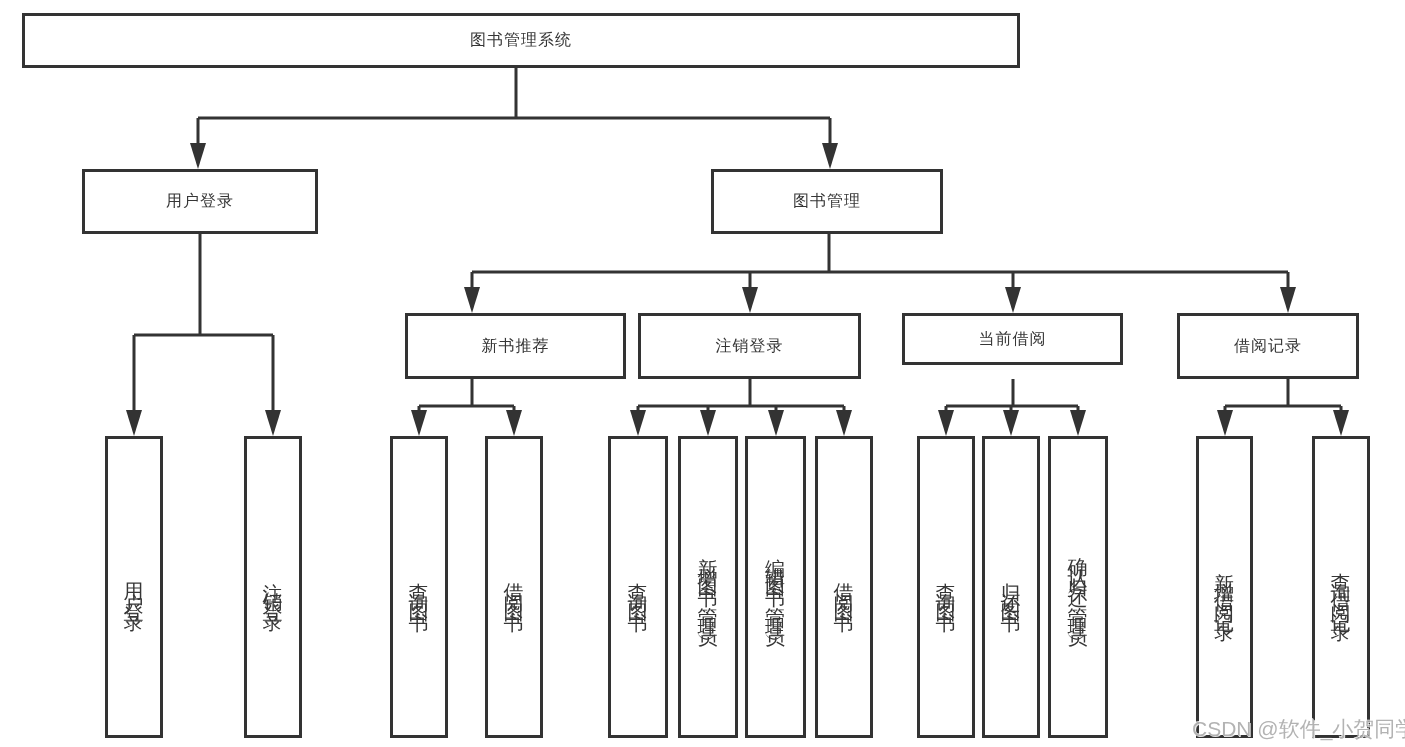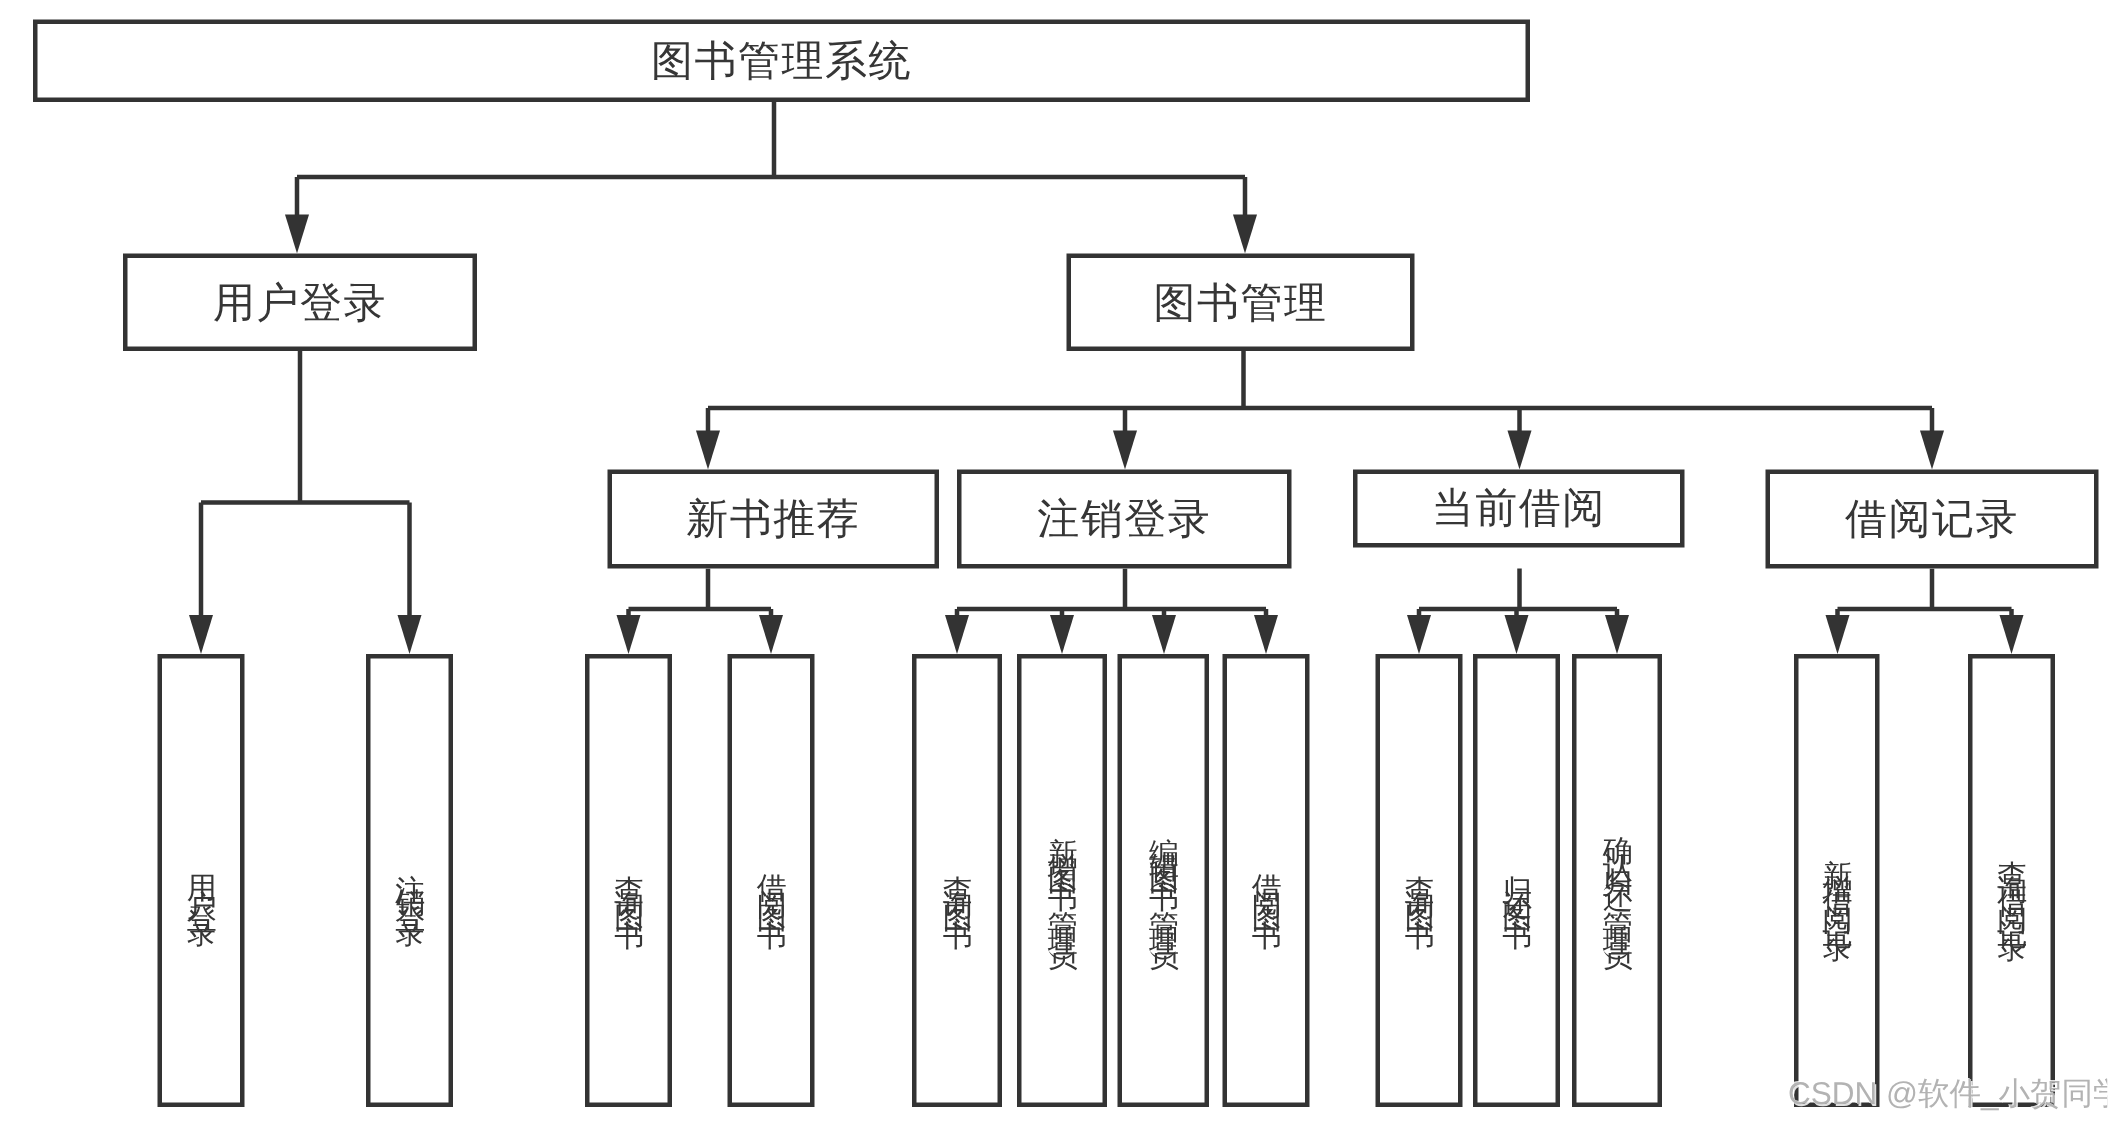--- a/index.html
+++ b/index.html
@@ -23,21 +23,21 @@
   .node{
     position:absolute;
     box-sizing:border-box;
     border:3px solid var(--line);
     background:var(--bg);
     display:flex;
     align-items:center;
     justify-content:center;
   }
   .hlabel{
-    font-size:28px;
+    font-size:16px;
     letter-spacing:1px;
     white-space:nowrap;
   }
   .vbox{top:436px;height:302px;}
   .vlabel{
     writing-mode:vertical-rl;
     text-orientation:mixed;
     font-size:20px;
     line-height:1;
     letter-spacing:10px;
@@ -107,21 +107,21 @@
 
   <div class="node" style="left:361px;top:313px;width:221px;height:66px;margin-left:44px;">
     <span class="hlabel">新书推荐</span>
   </div>
   <div class="node" style="left:638px;top:313px;width:223px;height:66px;">
     <span class="hlabel">注销登录</span>
   </div>
   <div class="node" style="left:902px;top:313px;width:221px;height:52px;">
     <span class="hlabel">当前借阅</span>
   </div>
-  <div class="node" style="left:1177px;top:313px;width:222px;height:66px;">
+  <div class="node" style="left:1177px;top:313px;width:182px;height:66px;">
     <span class="hlabel">借阅记录</span>
   </div>
 
   <div class="node vbox" style="left:105px;width:58px;">
     <span class="vlabel">用户登录</span>
   </div>
   <div class="node vbox" style="left:244px;width:58px;">
     <span class="vlabel">注销登录</span>
   </div>
 

